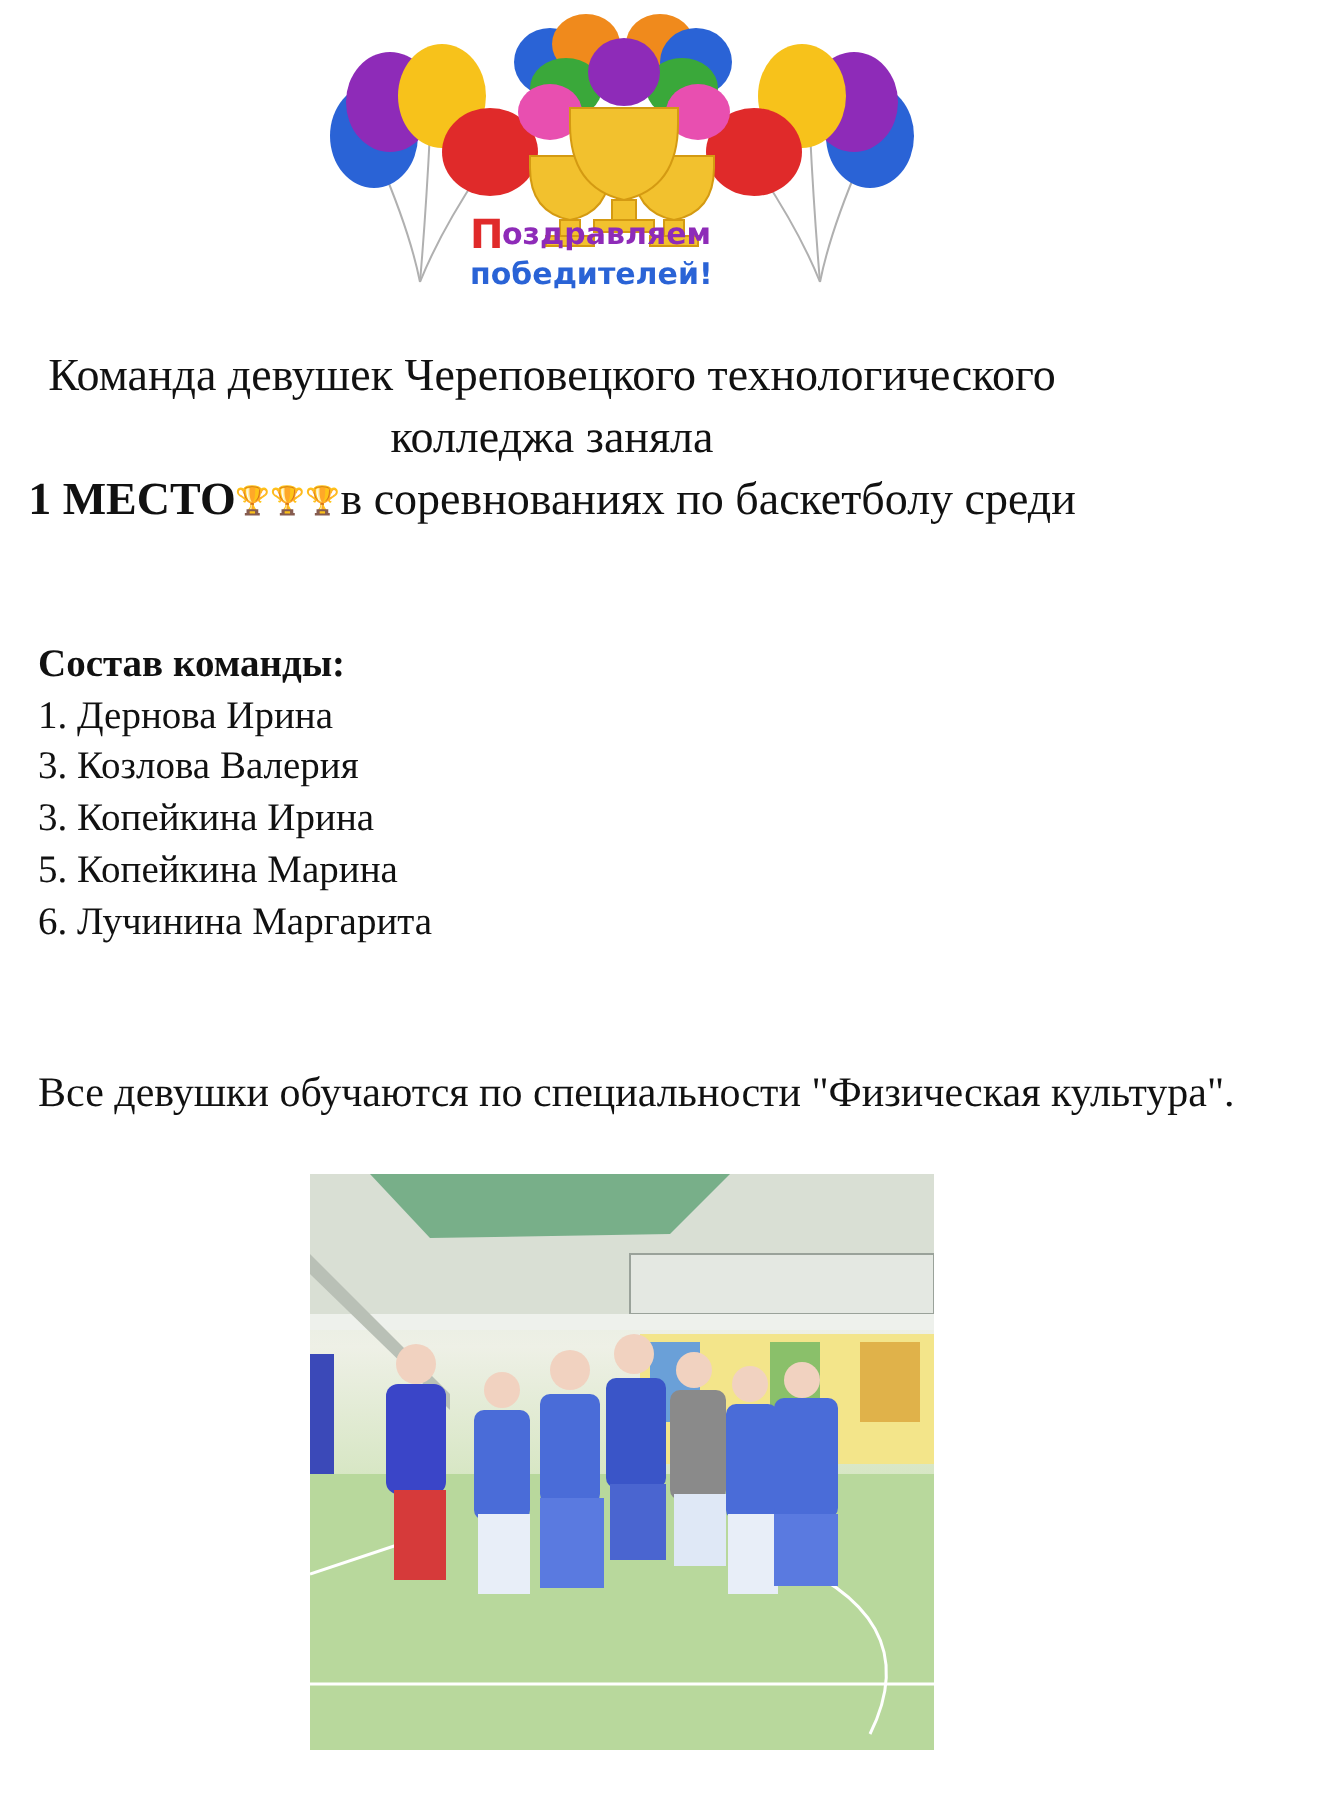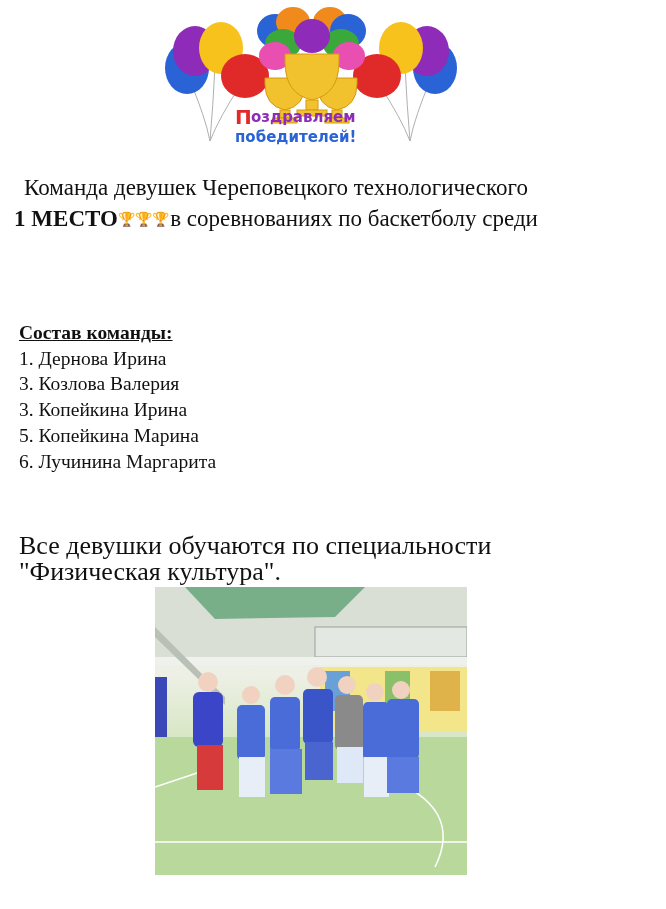--- a/index.html
+++ b/index.html
@@ -14,24 +14,24 @@
       position: absolute; left: 0; top: 172px; width: 552px;
       text-align: center; font-size: 23px; line-height: 31px;
     }
     .headline b { font-weight: bold; }
     .emoji { font-family: "DejaVu Sans", sans-serif; font-size: 14px; vertical-align: 2px; }
     .trophy { color: #c9a227; }
     .ball { color: #c2571a; }
     .roster {
       position: absolute; left: 19px; top: 320px; font-size: 19.5px; line-height: 25.7px;
     }
-    .roster-title { font-weight: bold; text-decoration: underline; }
+    .roster-title { font-weight: bold; }
     .note {
       position: absolute; left: 19px; top: 533px; width: 620px;
-      font-size: 26px; line-height: 26px;
+      font-size: 21px; line-height: 26px;
     }
     .photo {
       position: absolute; left: 155px; top: 587px; width: 312px; height: 288px; overflow: hidden;
       background: linear-gradient(180deg, #d8e6d6 0%, #eef0e6 30%, #cfe3b8 60%, #b7d79a 100%);
     }
   </style>
 </head>
 <body>
 
 <div class="banner">
@@ -79,20 +79,21 @@
     </g>
 
     <text x="70" y="118" font-family="DejaVu Sans, sans-serif" font-weight="bold" font-size="20" fill="#e02a2a">П</text>
     <text x="86" y="116" font-family="DejaVu Sans, sans-serif" font-weight="bold" font-size="15" fill="#8e2bb8">оздравляем</text>
     <text x="70" y="136" font-family="DejaVu Sans, sans-serif" font-weight="bold" font-size="15" fill="#2a63d6">победителей!</text>
   </svg>
 </div>
 
 <div class="headline">
   <div>Команда девушек Череповецкого технологического</div>
+  <div>колледжа заняла</div>
   <div>
     <b>1 МЕСТО</b><span class="emoji trophy">🏆🏆🏆</span><span>в соревнованиях по баскетболу среди</span>
   </div>
 </div>
 
 <div class="roster">
   <div class="roster-title">Состав команды:</div>
   <div>1. Дернова Ирина</div>
   <div>3. Козлова Валерия</div>
   <div>3. Копейкина Ирина</div>

